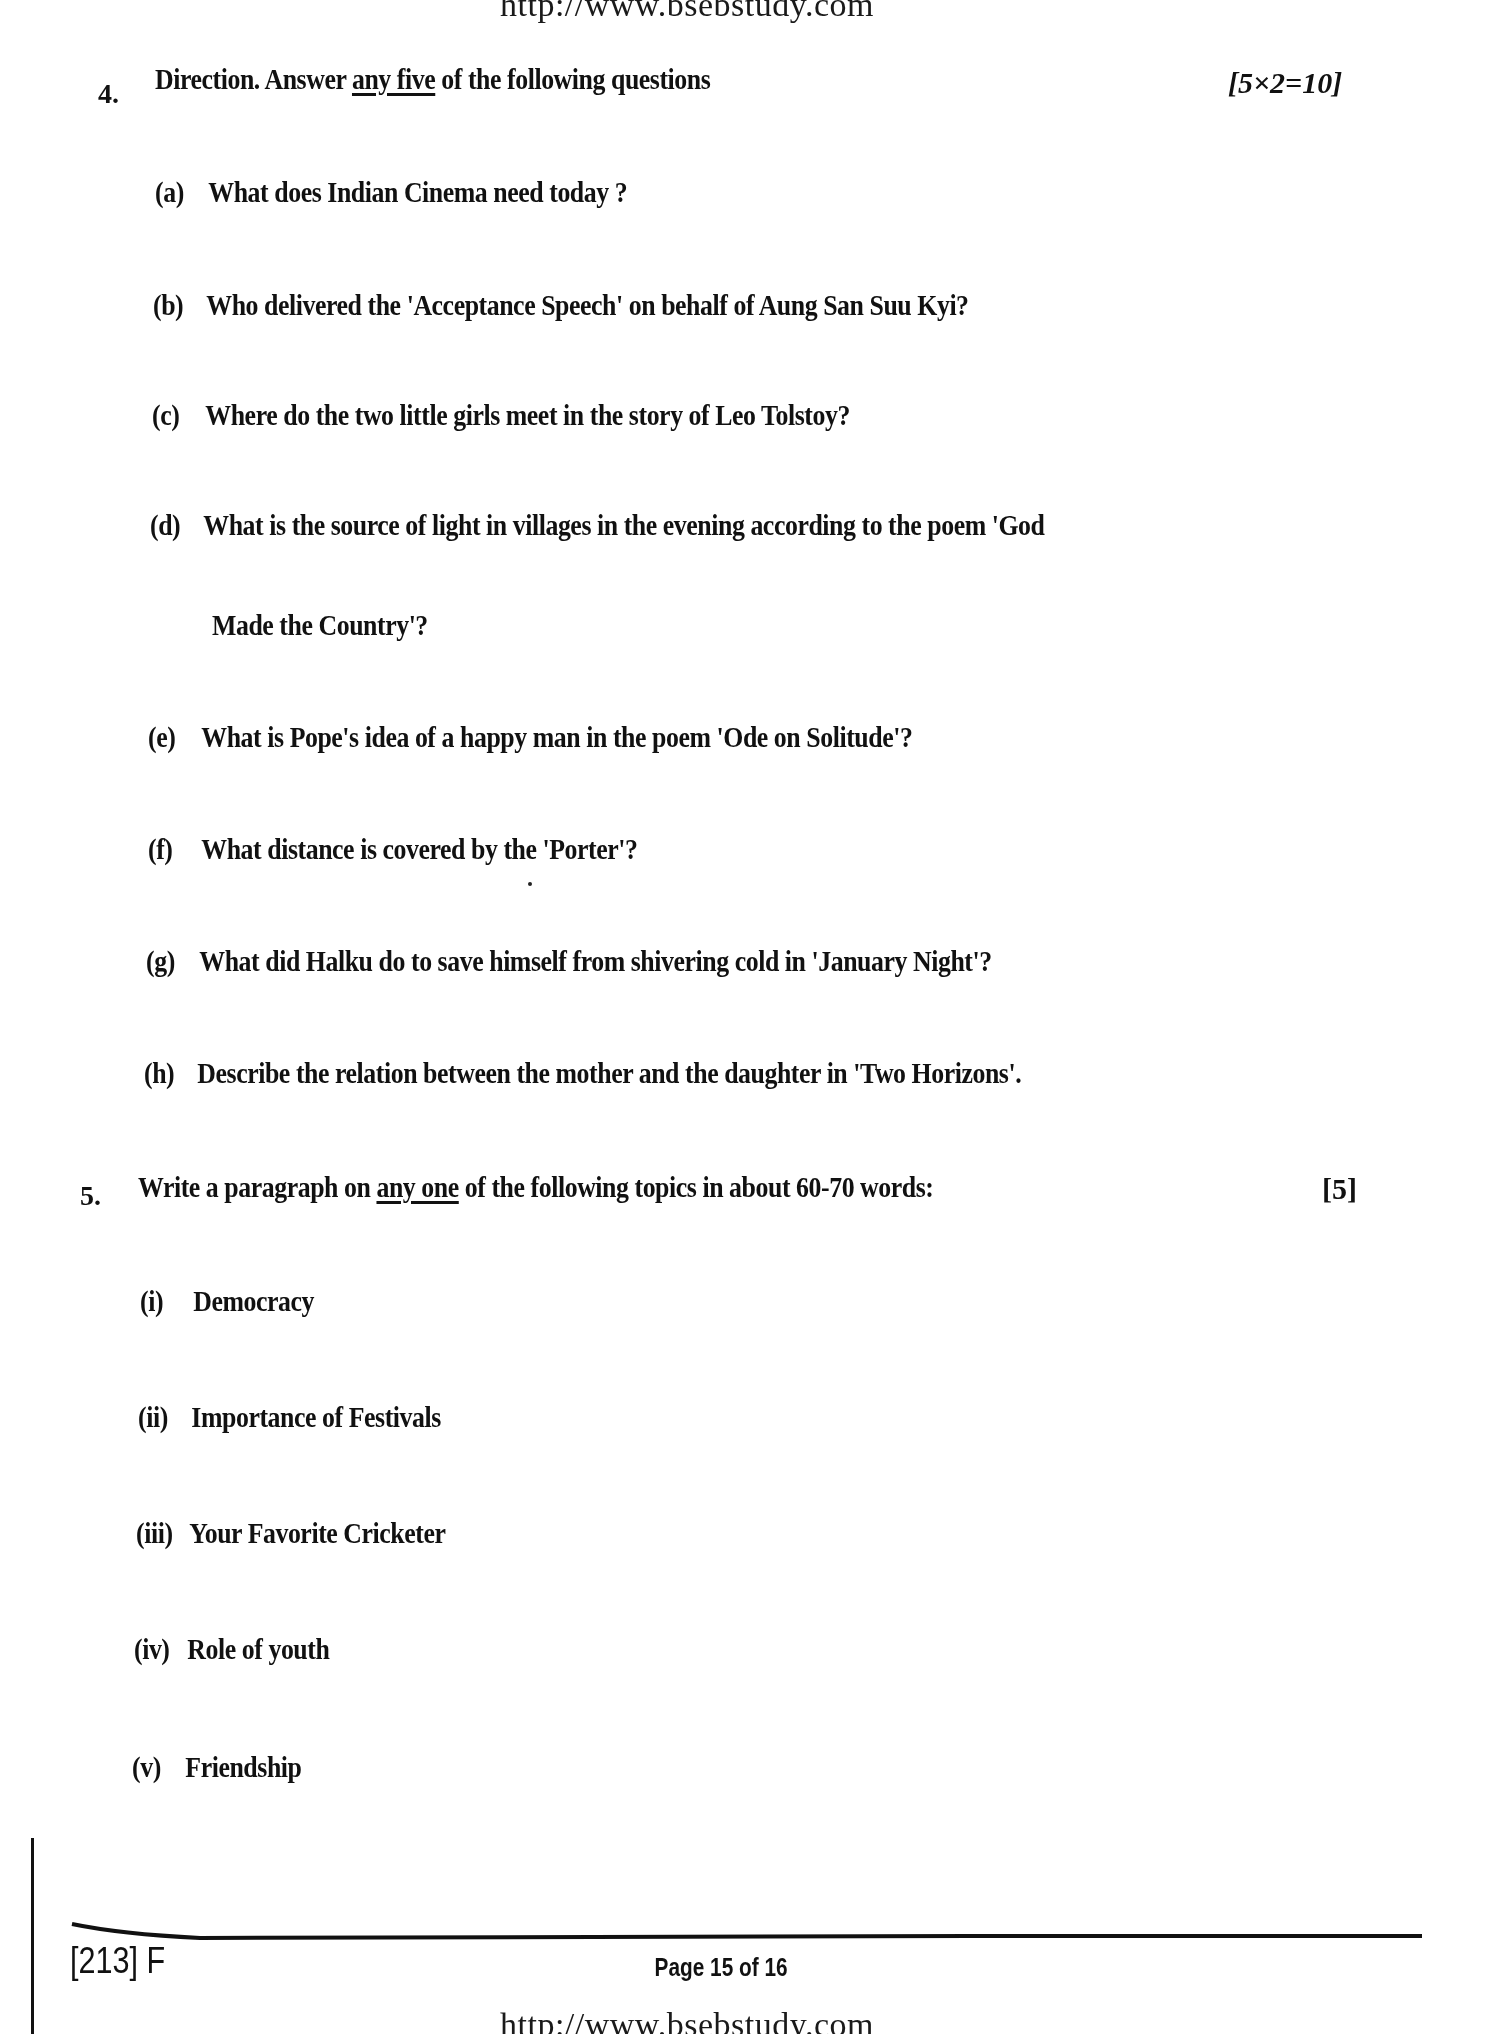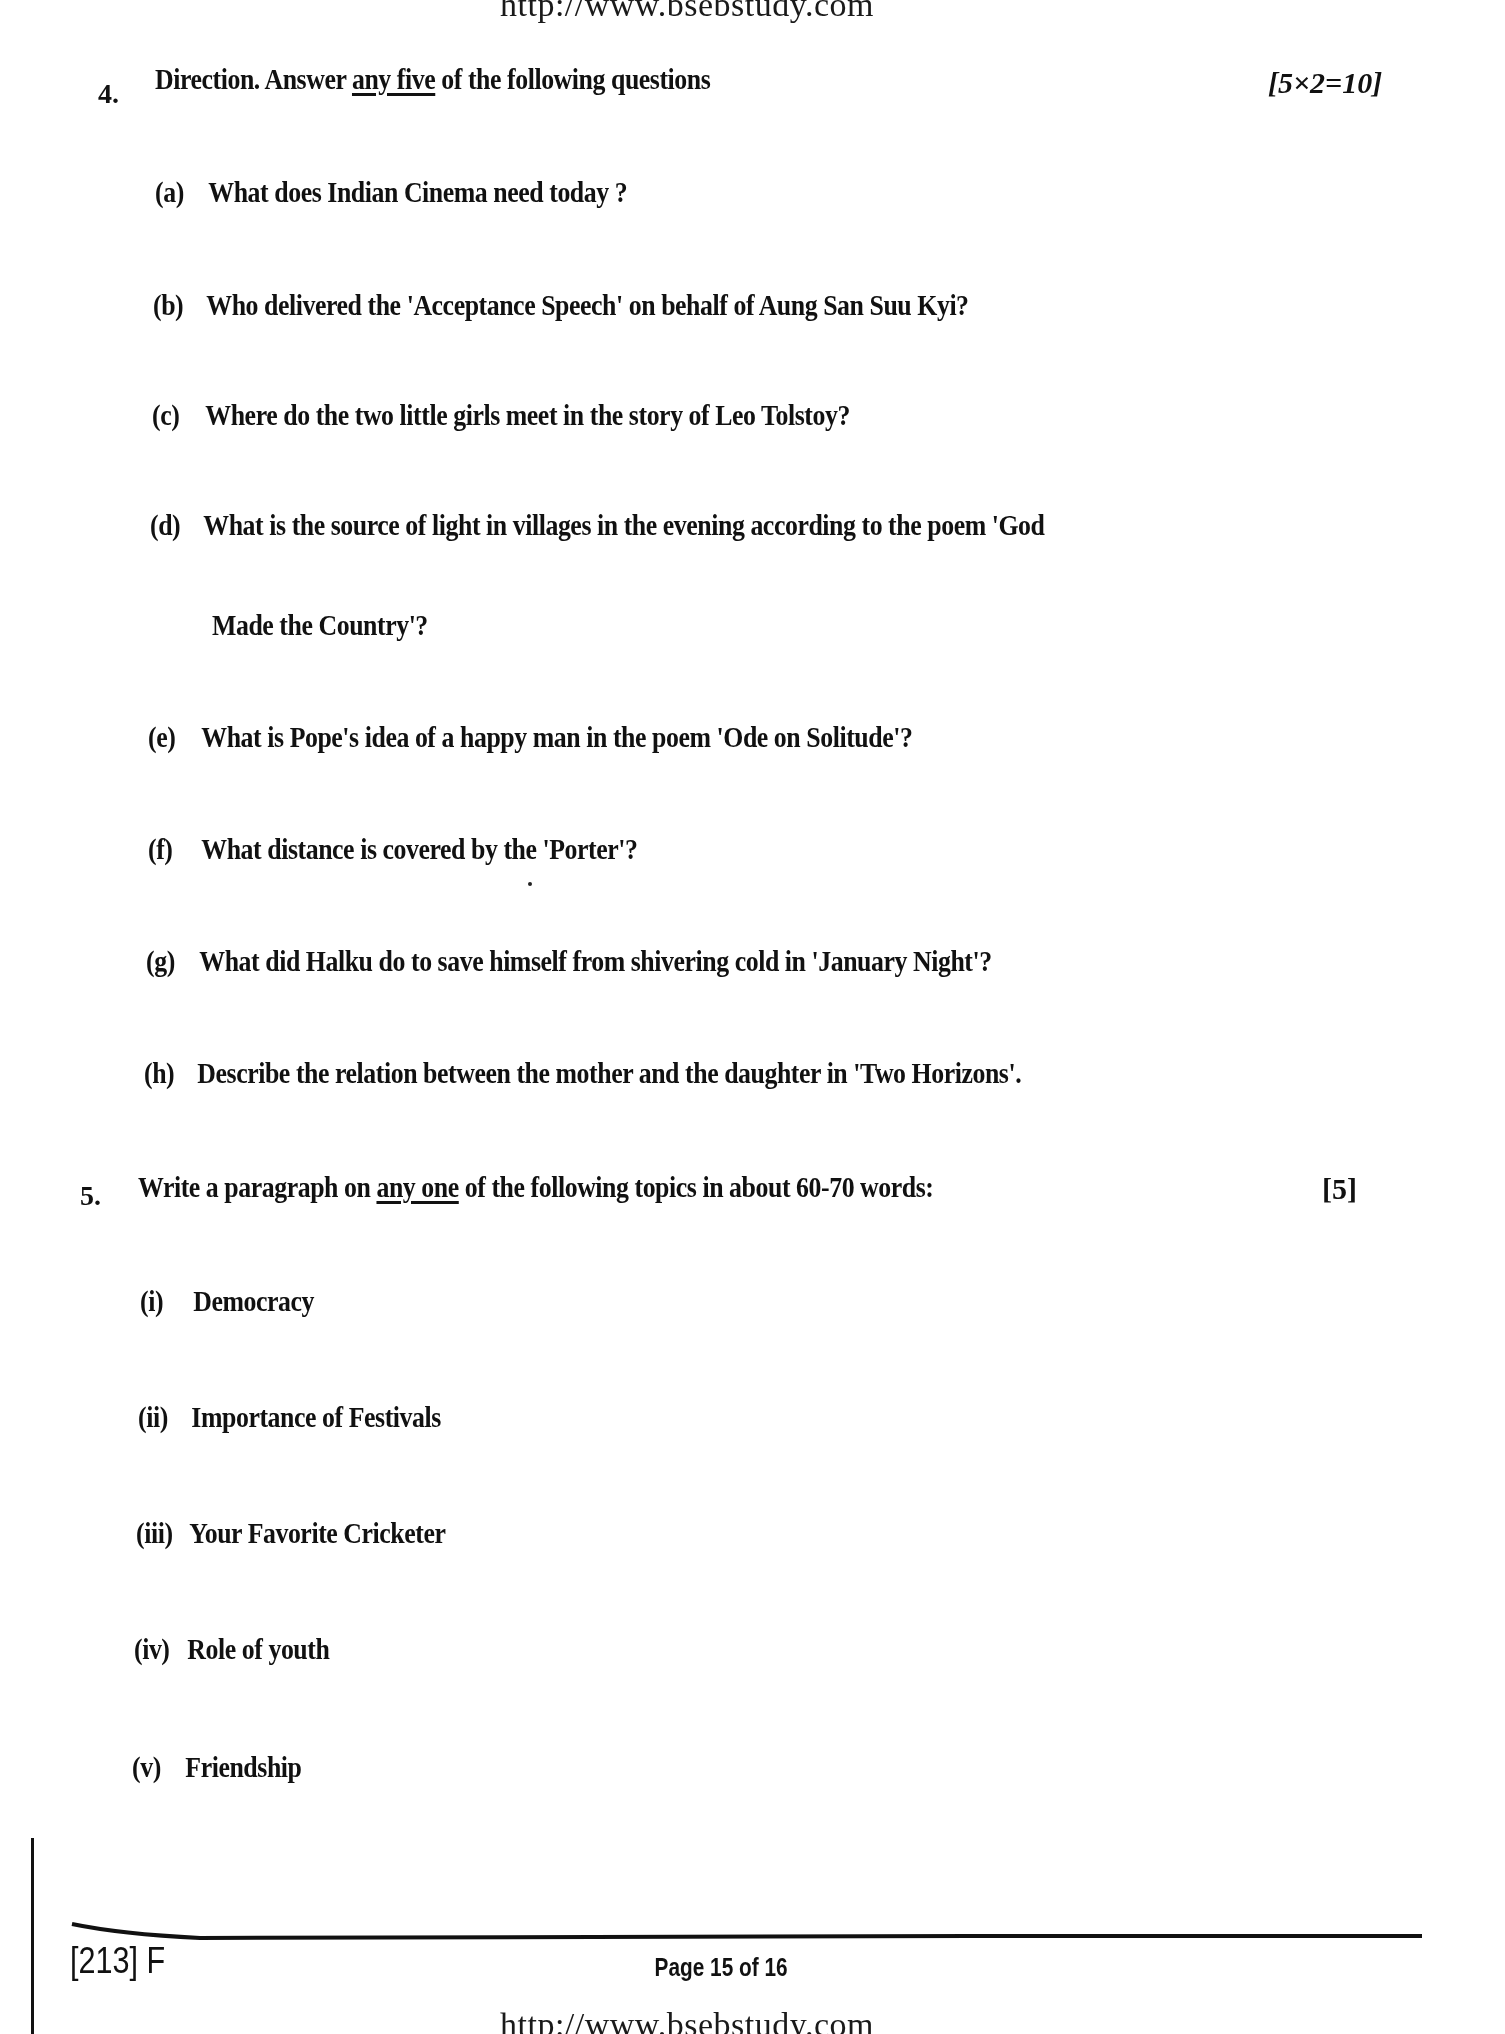--- a/index.html
+++ b/index.html
@@ -18,21 +18,21 @@
 </style>
 </head>
 <body>
 
 <div class="abs url" style="left:500px; top:-14px;">http://www.bsebstudy.com</div>
 
 <div class="abs num" style="left:98px; top:78px;">4.</div>
 <div class="abs q" style="left:155px; top:62px;">
   <span>Direction. Answer </span><span class="u">any five</span><span> of the following questions</span>
 </div>
-<div class="abs marks" style="left:1268px; top:66px;">[5×2=10]</div>
+<div class="abs marks" style="left:1228px; top:66px;">[5×2=10]</div>
 
 <div class="abs q" style="left:155px; top:175px;">
   <span class="lbl" style="width:62px;">(a)</span><span>What does Indian Cinema need today ?</span>
 </div>
 <div class="abs q" style="left:153px; top:288px;">
   <span class="lbl" style="width:62px;">(b)</span><span>Who delivered the 'Acceptance Speech' on behalf of Aung San Suu Kyi?</span>
 </div>
 <div class="abs q" style="left:152px; top:398px;">
   <span class="lbl" style="width:62px;">(c)</span><span>Where do the two little girls meet in the story of Leo Tolstoy?</span>
 </div>

